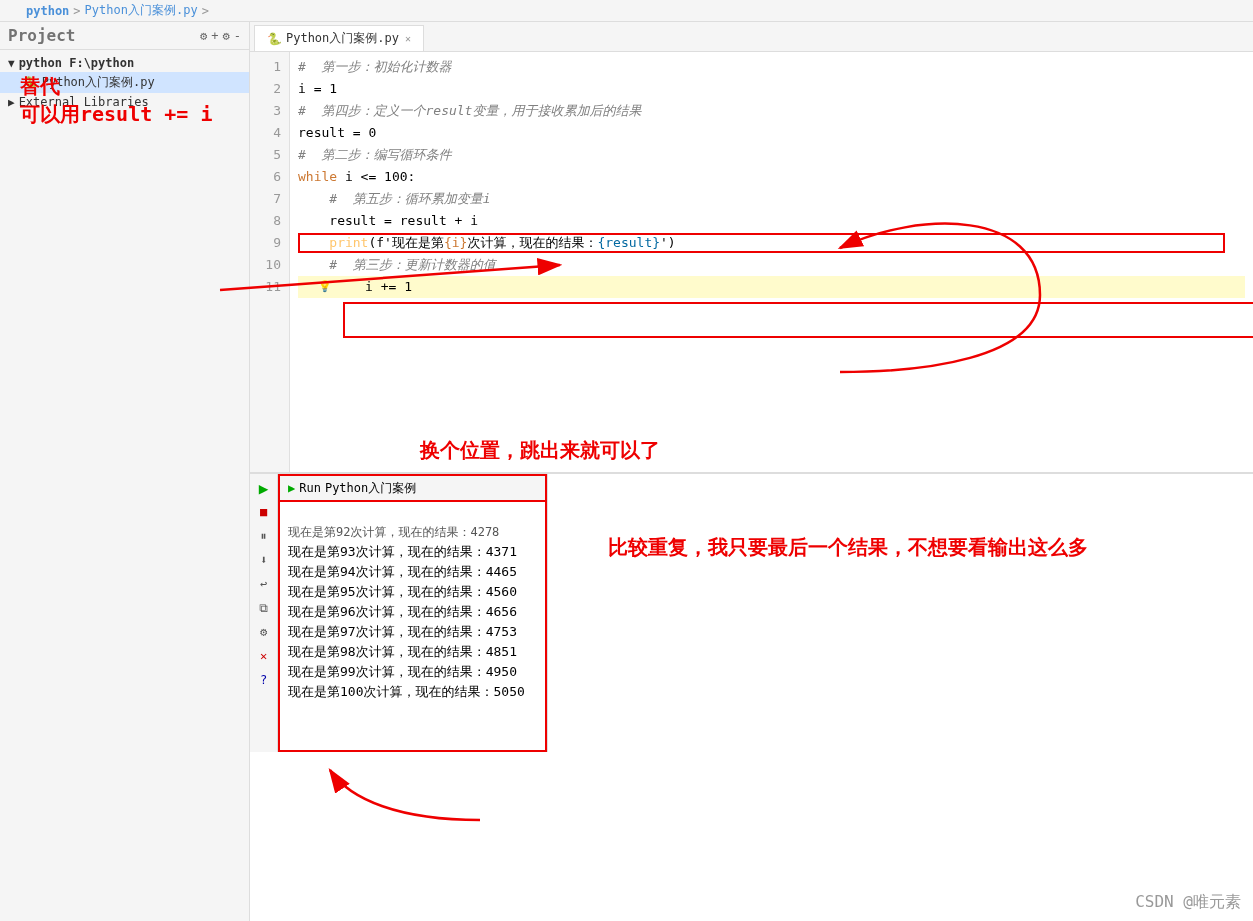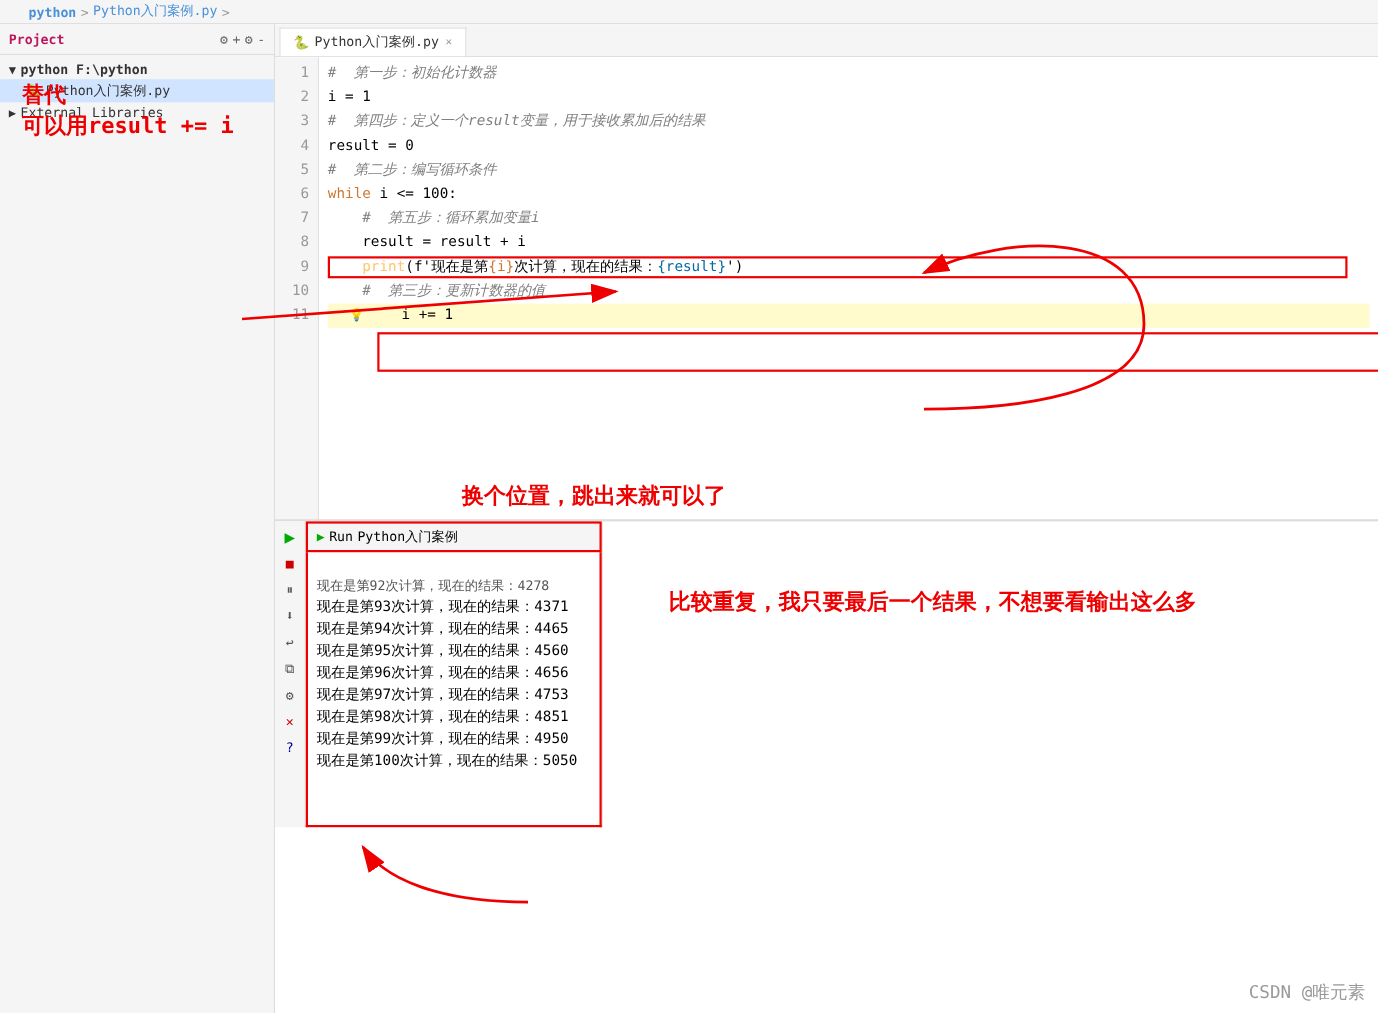--- a/index.html
+++ b/index.html
@@ -45,23 +45,23 @@
     .sidebar-toolbar {
       height: 28px;
       background: #f5f5f5;
       display: flex;
       align-items: center;
       padding: 0 8px;
       justify-content: space-between;
       border-bottom: 1px solid #ddd;
     }
     .sidebar-toolbar .title {
-      font-size: 12px;
+      font-size: 16px;
       font-weight: bold;
-      color: #be185d;
+      color: #737373;
     }
     .sidebar-toolbar .icons {
       display: flex;
       gap: 4px;
     }
     .sidebar-toolbar .icons span {
       font-size: 12px;
       color: #666;
       cursor: pointer;
     }

